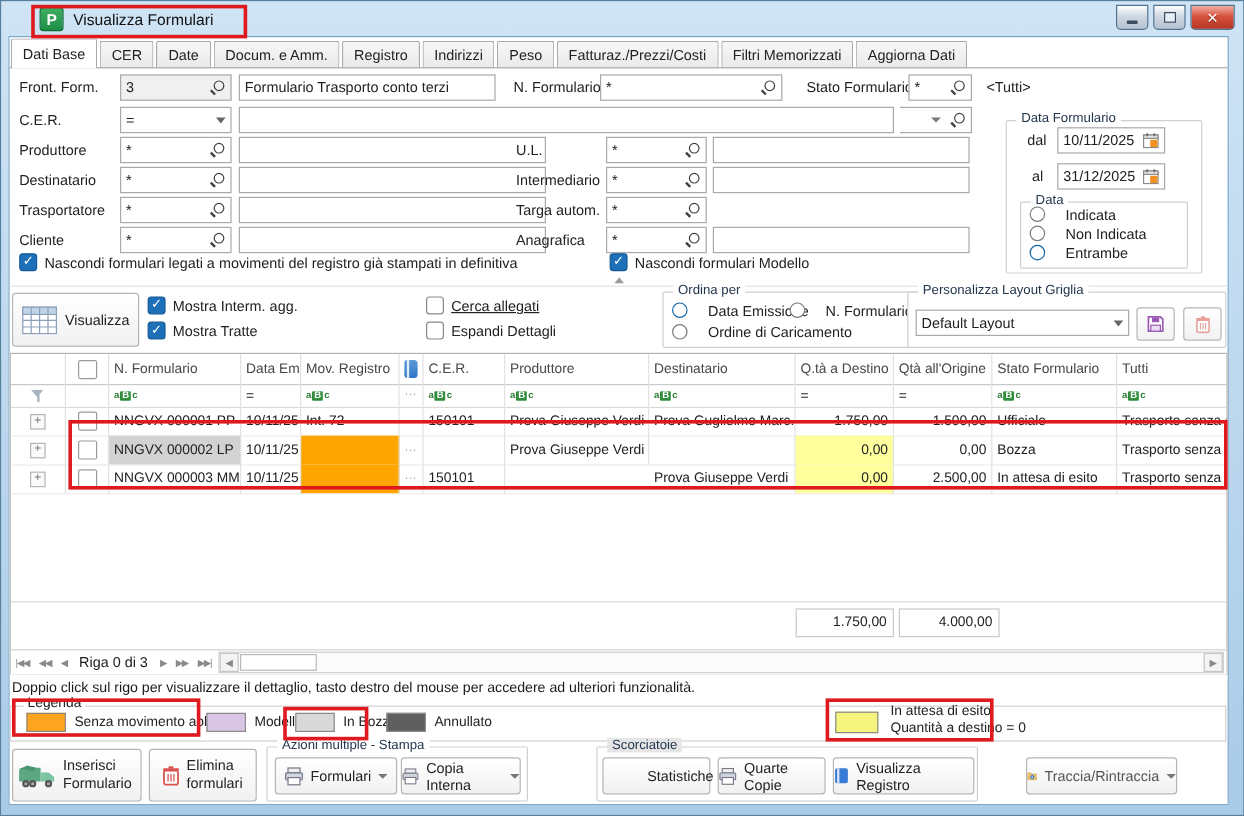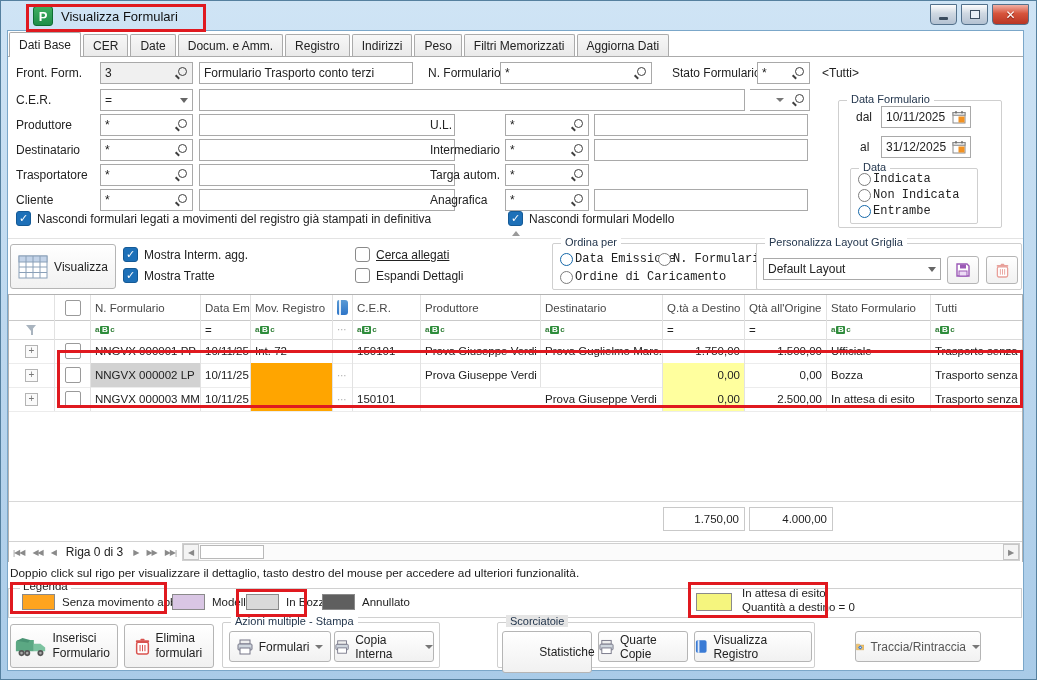--- a/index.html
+++ b/index.html
@@ -44,21 +44,21 @@
   .chk{width:15px;height:15px;border-radius:3px;flex:none;box-sizing:border-box;}
   .chk.on{background:#1d70b8;border:1px solid #155a96;color:#fff;font-size:11px;line-height:13px;text-align:center;}
   .chk.on::after{content:'✓';}
   .chk.off{background:#fff;border:1px solid #8a8a8a;}
   .cbitem{position:absolute;display:flex;align-items:center;gap:6px;font-size:12px;}
 
   .radio{width:13px;height:13px;border-radius:50%;border:1px solid #7c7c7c;background:#fff;flex:none;position:relative;box-sizing:border-box;}
   .radio.sel{border:1px solid #1467a8;}
   .radio.sel::after{content:'';position:absolute;inset:2px;border-radius:50%;background:#176bc;}
   .rlabel{font-size:12px;}
-  .ritem{position:absolute;display:flex;align-items:center;gap:2px;font-family:Liberation Mono, monospace;}
+  .ritem{position:absolute;display:flex;align-items:flex-start;gap:17px;}
 
   .btn{position:absolute;background:linear-gradient(#ffffff,#f1f1f1);border:1px solid #b5b5b5;border-radius:3px;
        display:flex;align-items:center;justify-content:center;gap:6px;font-size:12px;color:#222;box-sizing:border-box;}
   .dd-arrow{width:0;height:0;border-left:4px solid transparent;border-right:4px solid transparent;border-top:4px solid #777;}
 
   
   .grid{position:absolute;left:8px;top:294px;width:1015px;height:268px;border:1px solid #b2b2b2;background:#fff;box-sizing:border-box;}
   .gc{position:absolute;top:0;bottom:0;border-right:1px solid #e2e2e2;display:flex;align-items:center;
       padding:0 4px;font-size:11.5px;overflow:hidden;white-space:nowrap;box-sizing:border-box;}
   .hc{color:#474747;}
@@ -125,20 +125,21 @@
 <div class="client" data-name="client-area"></div>
 
 <div class="tabstrip" data-name="tab-strip">
   <div class="tab active" data-name="tab-dati-base">Dati Base</div>
   <div class="tab" data-name="tab-cer">CER</div>
   <div class="tab" data-name="tab-date">Date</div>
   <div class="tab" data-name="tab-docum-e-amm">Docum. e Amm.</div>
   <div class="tab" data-name="tab-registro">Registro</div>
   <div class="tab" data-name="tab-indirizzi">Indirizzi</div>
   <div class="tab" data-name="tab-peso">Peso</div>
+  <div class="tab" data-name="tab-fatturaz-prezzi-costi">Fatturaz./Prezzi/Costi</div>
   <div class="tab" data-name="tab-filtri-memorizzati">Filtri Memorizzati</div>
   <div class="tab" data-name="tab-aggiorna-dati">Aggiorna Dati</div>
 </div>
 <div class="tabs-underline" data-name="tab-underline"></div>
 
 <div class="flabel" style="left:16px;top:66px;" data-name="front-form-label">Front. Form.</div>
 <div class="field dis" style="left:100px;top:62px;width:93px;" data-name="front-form-input">
   <span class="val">3</span>
     <span class="mag" data-name="search-icon"></span>
 </div>
@@ -243,21 +244,21 @@
 <div class="field" style="left:881px;top:136px;width:90px;gap:4px;" data-name="al-date-input">
   <span class="val">31/12/2025</span>
   <svg class="cal" data-name="calendar-icon" viewBox="0 0 14 14" width="14" height="14">
       <rect x="1" y="2.5" width="12" height="10.5" fill="#fff" stroke="#8a8a8a"></rect>
       <rect x="1" y="2.5" width="12" height="2.8" fill="#e6e6e6" stroke="#8a8a8a"></rect>
       <rect x="6.5" y="6.5" width="6" height="6" fill="#f29223"></rect>
       <line x1="4" y1="1" x2="4" y2="3.6" stroke="#666" stroke-width="1.3"></line>
       <line x1="10" y1="1" x2="10" y2="3.6" stroke="#666" stroke-width="1.3"></line>
     </svg>
 </div>
-<div class="gbox" style="left:850px;top:168px;width:128px;height:56px;" data-name="data-group">
+<div class="gbox" style="left:850px;top:168px;width:140px;height:56px;" data-name="data-group">
   <span class="glabel" data-name="data-group-title">Data</span>
 </div>
 <div class="ritem" style="left:858px;top:172px;" data-name="radio-indicata">
   <span class="radio" data-name="radio-icon"></span>
     <span class="rlabel">Indicata</span>
 </div>
 <div class="ritem" style="left:858px;top:188px;" data-name="radio-non-indicata">
   <span class="radio" data-name="radio-icon"></span>
     <span class="rlabel">Non Indicata</span>
 </div>
@@ -599,21 +600,21 @@
       <rect x="1" y="5" width="14" height="6" rx="1" fill="#cfd6de" stroke="#778"></rect>
       <rect x="3" y="9" width="10" height="6" fill="#fff" stroke="#778"></rect>
     </svg>
   <span>Copia Interna</span>
   <span class="dd-arrow" data-name="dropdown-icon"></span>
 </div>
 
 <div class="gbox" style="left:497px;top:622px;width:318px;height:46px;background:transparent;" data-name="scorciatoie-group">
   <span class="glabel" style="background:#e5e5e5;" data-name="scorciatoie-title">Scorciatoie</span>
 </div>
-<div class="btn" style="left:502px;top:631px;width:90px;height:42px;padding-left:48px;" data-name="statistiche-button">
+<div class="btn" style="left:502px;top:631px;width:90px;height:31px;padding-left:48px;" data-name="statistiche-button">
   <svg data-name="bar-chart-icon" viewBox="0 0 14 14" width="14" height="14">
       <rect x="1" y="7" width="3" height="6" fill="#4a90d9"></rect>
       <rect x="5.5" y="4" width="3" height="9" fill="#e67e22"></rect>
       <rect x="10" y="1.5" width="3" height="11.5" fill="#27ae60"></rect>
     </svg>
   <span>Statistiche</span>
   <span class="dd-arrow" data-name="dropdown-icon"></span>
 </div>
 <div class="btn" style="left:598px;top:631px;width:90px;height:31px;" data-name="quarte-copie-button">
   <svg data-name="printer-icon" viewBox="0 0 16 16" width="16" height="16">

